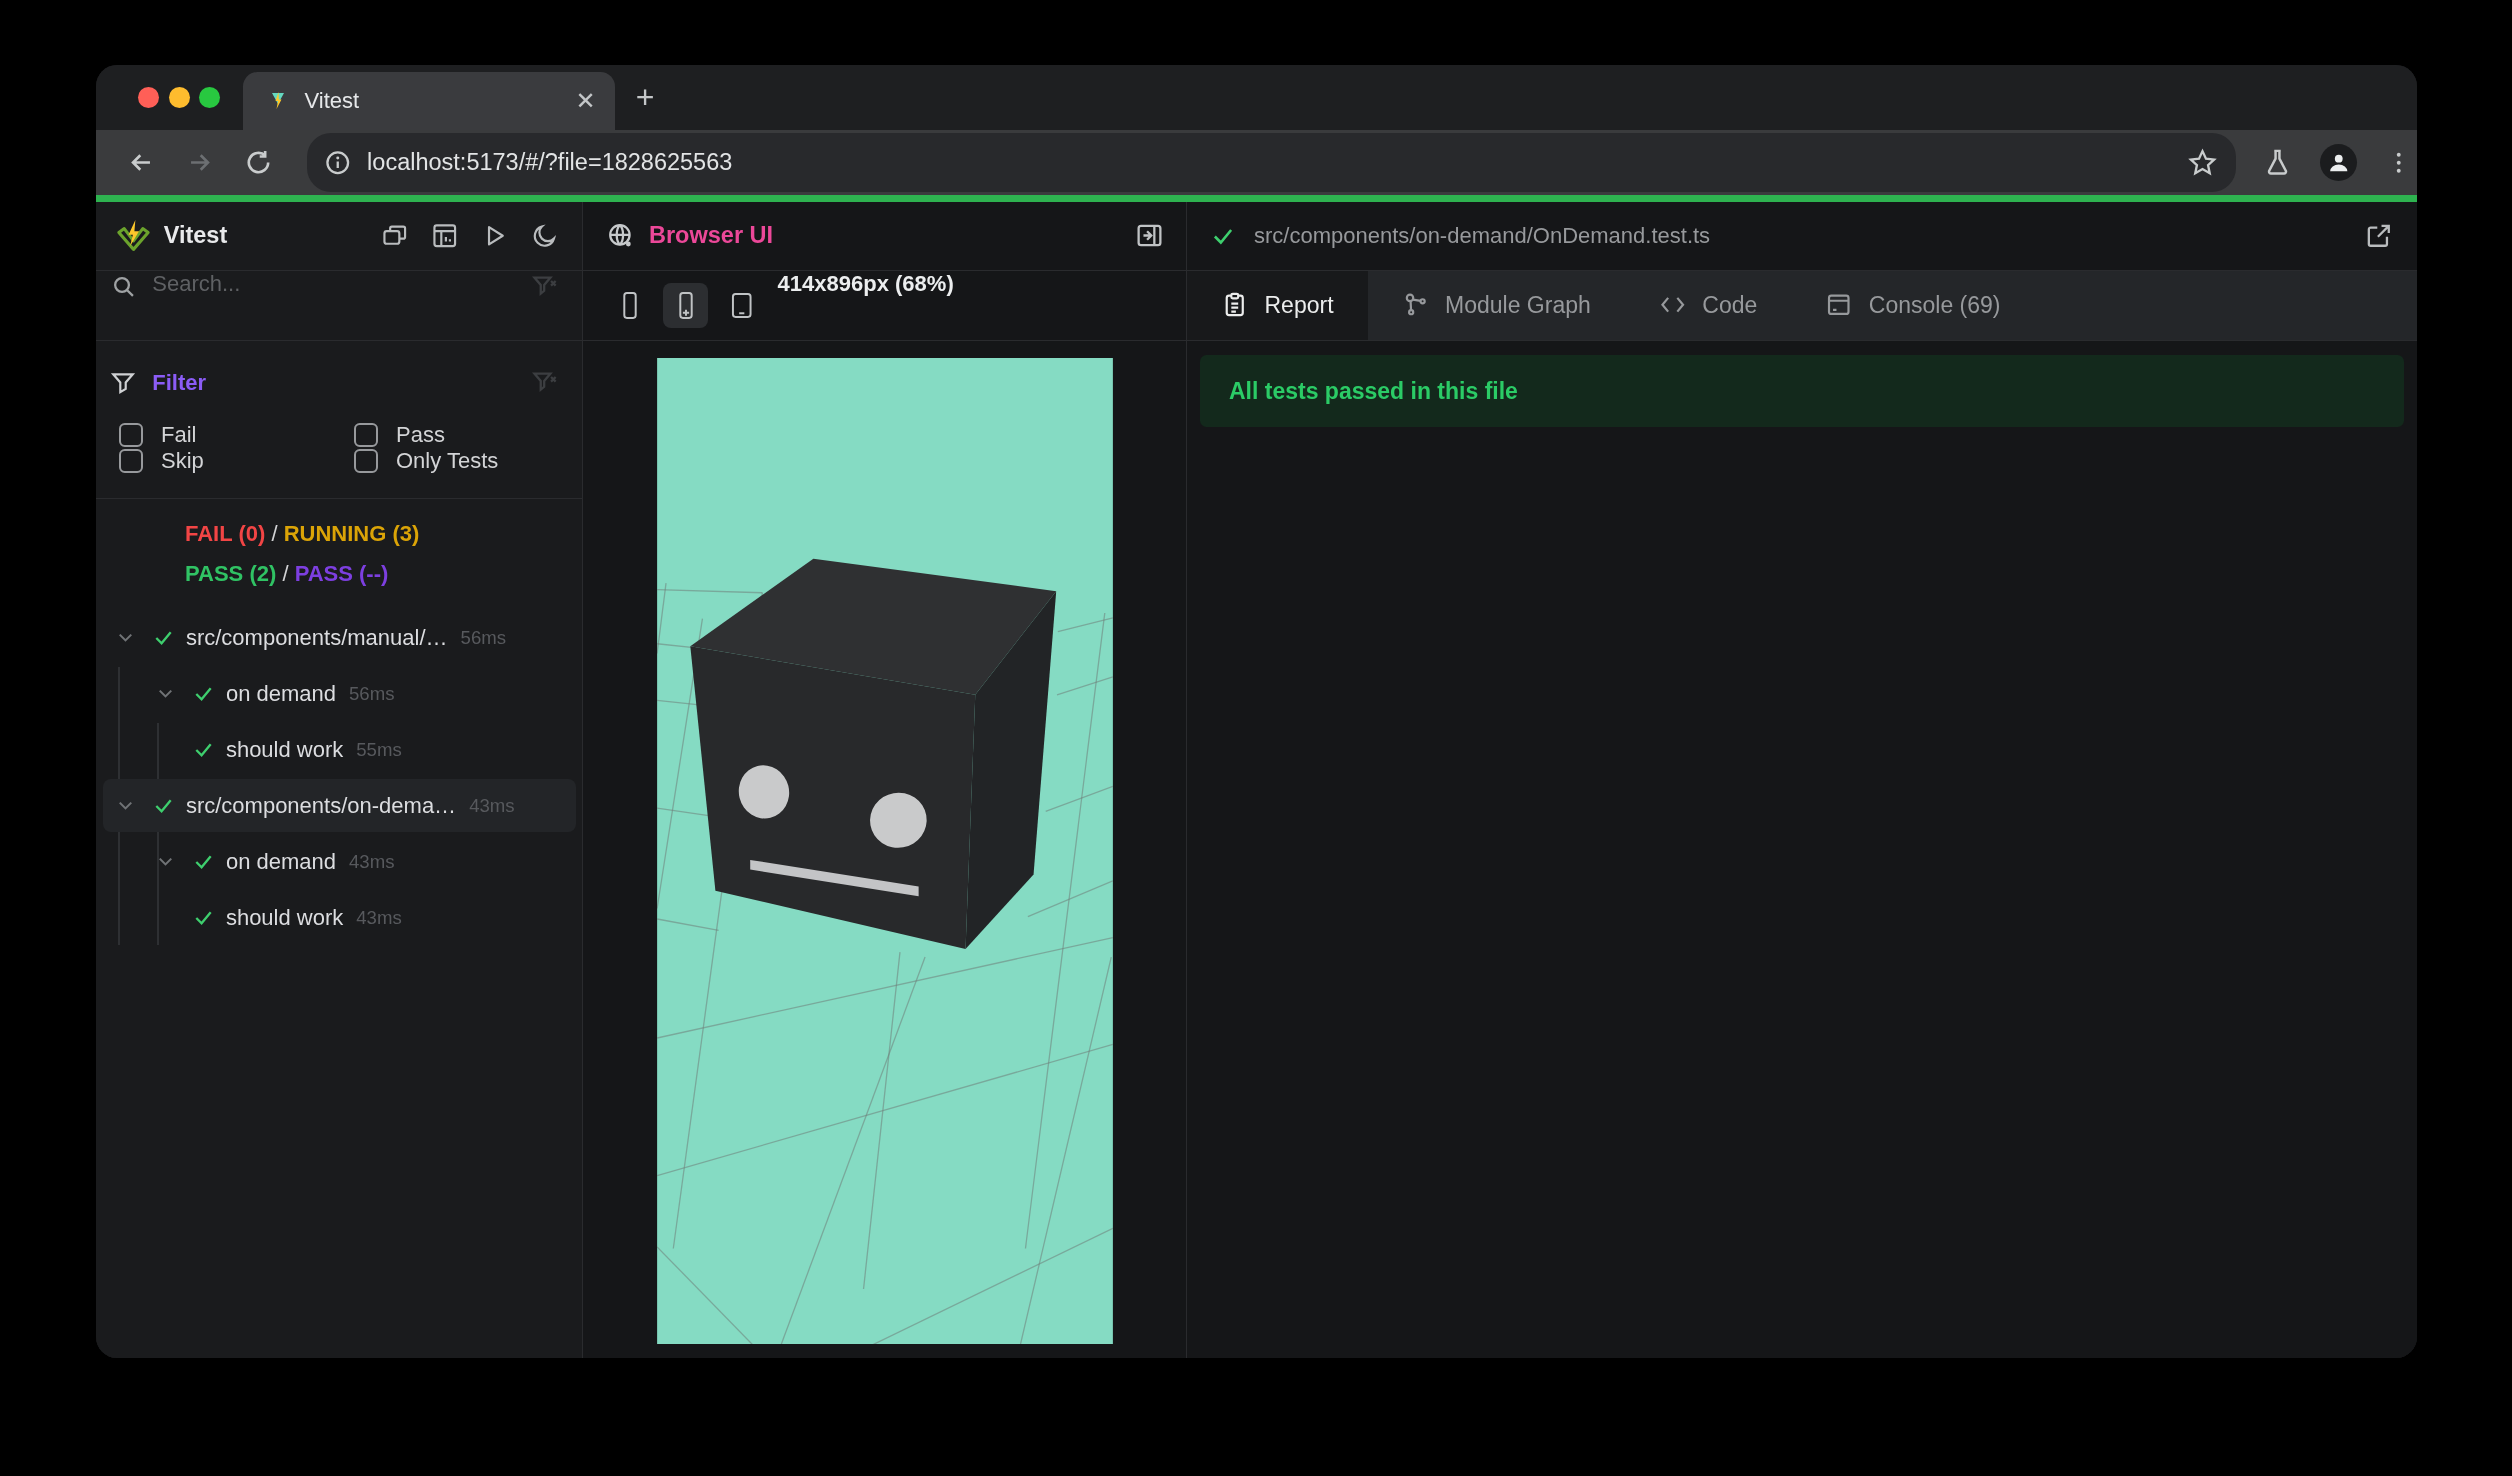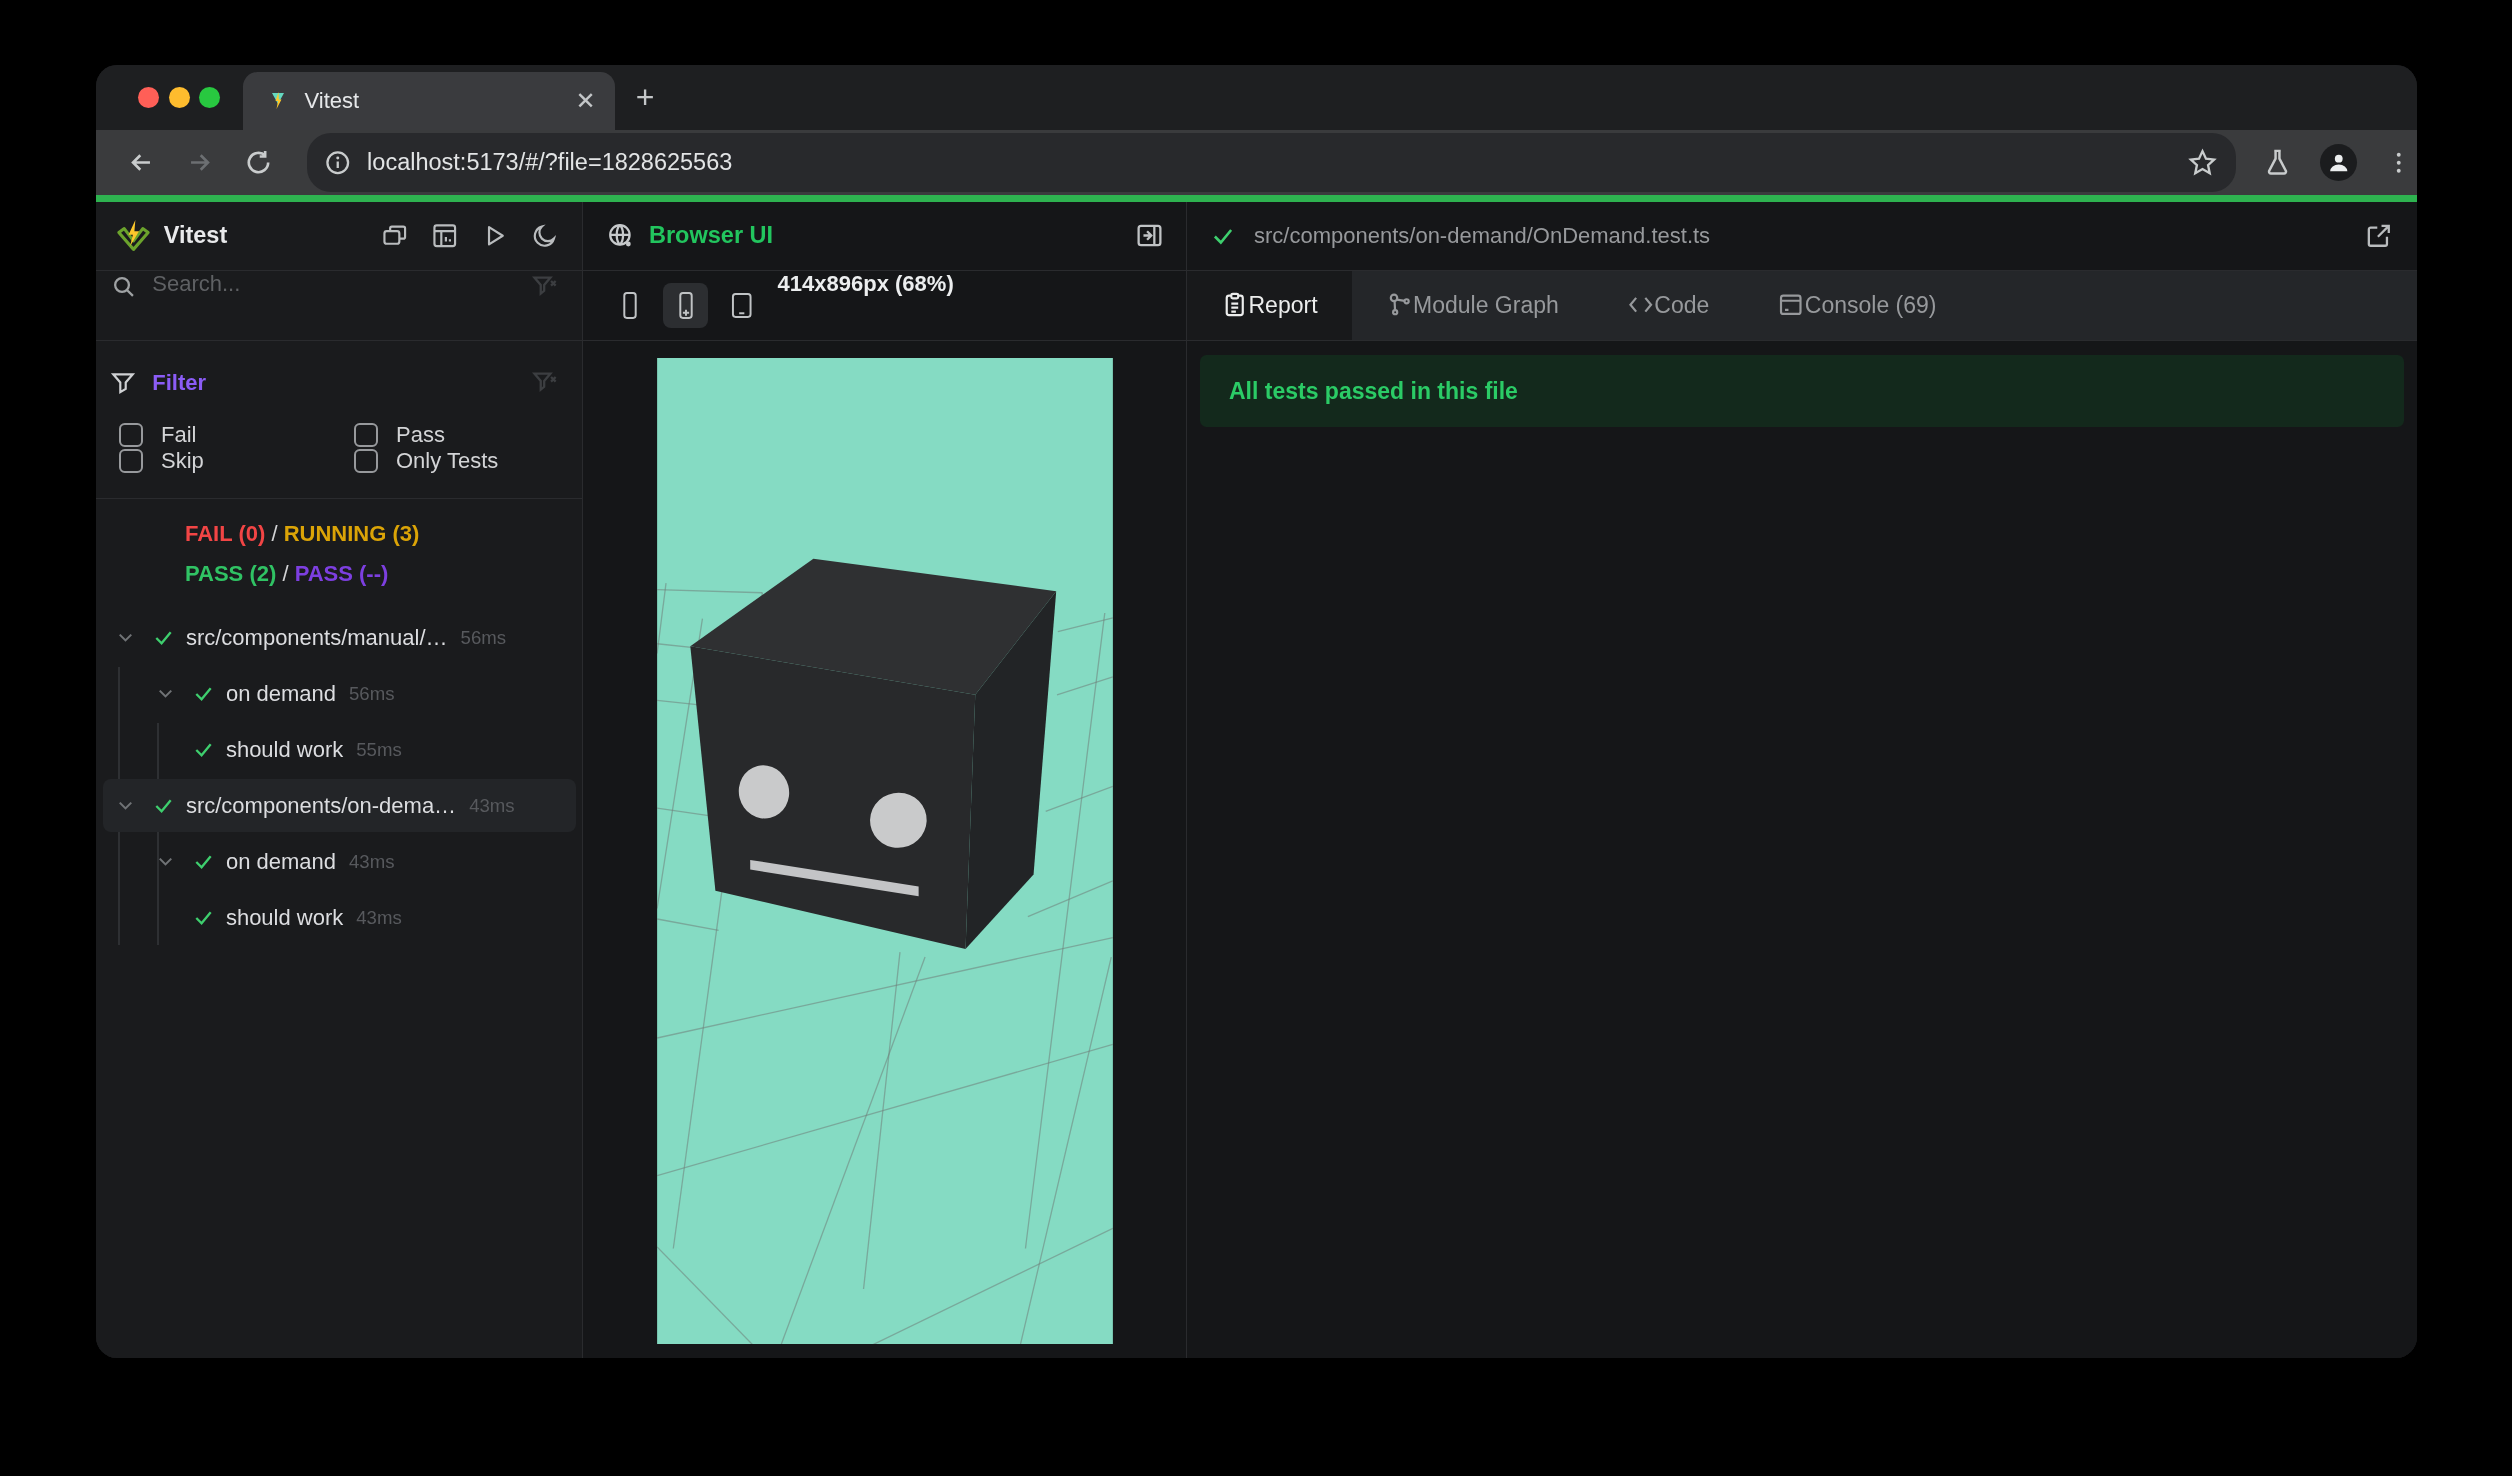--- a/index.html
+++ b/index.html
@@ -54,34 +54,34 @@
   .trow.sel::before { content:""; position:absolute; inset:1.6px 6.5px; background:#232528; border-radius:8px; }
   .trow > * { position:relative; }
   .t-chev { width:23px; color:#707376; margin-left:18px; }
   .lvl1 .t-chev { margin-left:58px; }
   .t-chev.none { visibility:hidden; }
   .t-check { width:23px; color:#3ecf6e; margin-left:14.6px; }
   .t-label { color:#dcdde0; font-size:22px; margin-left:11.3px; }
   .t-time { color:#57595d; font-size:18.6px; margin-left:13px; }
 
   .middle { width:604px; background:#151618; border-right:1.6px solid #2a2b2e; display:flex; flex-direction:column; }
-  .m-title { color:#22c55e; font-size:23.5px; font-weight:700; margin-left:13px; flex:1; }
+  .m-title { color:#ec4899; font-size:23.5px; font-weight:700; margin-left:13px; flex:1; }
   .m-hd-pad { margin-left:21px; color:#c6c9cb; }
   .m-tools { display:flex; align-items:center; gap:11.3px; margin-left:24px; color:#c0c3c5; }
   .devbtn { width:45px; height:45px; display:flex; align-items:center; justify-content:center; border-radius:8px; }
   .devbtn.active { background:#2c2e31; }
   .m-vp { color:#eceeef; font-size:22px; font-weight:700; margin-left:13px; }
   .m-preview { flex:1; display:flex; justify-content:center; padding-top:17px; }
 
   .rightp { flex:1; background:#151618; display:flex; flex-direction:column; }
   .r-path { color:#97999c; font-size:22px; margin-left:18px; flex:1; }
   .r-check { margin-left:23px; color:#3ecf6e; }
   .r-ext { margin-right:24px; color:#b9bcbe; }
   .r-tabs { height:70px; background:#242629; border-bottom:1.6px solid #2a2b2e; display:flex; align-items:stretch; }
-  .rtab { display:flex; align-items:center; padding:0 34px; color:#97999c; font-size:23px; }
+  .rtab { display:flex; align-items:center; gap:16px; padding:0 34px; color:#97999c; font-size:23px; }
   .rtab.active { background:#18191b; color:#eceded; }
   .banner { margin:14.6px 13px 0 13px; height:72px; border-radius:6.5px; background:#13291c; display:flex; align-items:center; padding-left:29px; }
   .banner span { color:#2bcb66; font-size:23px; font-weight:700; }
 
   svg.ic { display:block; }
 </style>
 </head>
 <body>
 
 <div class="window">

